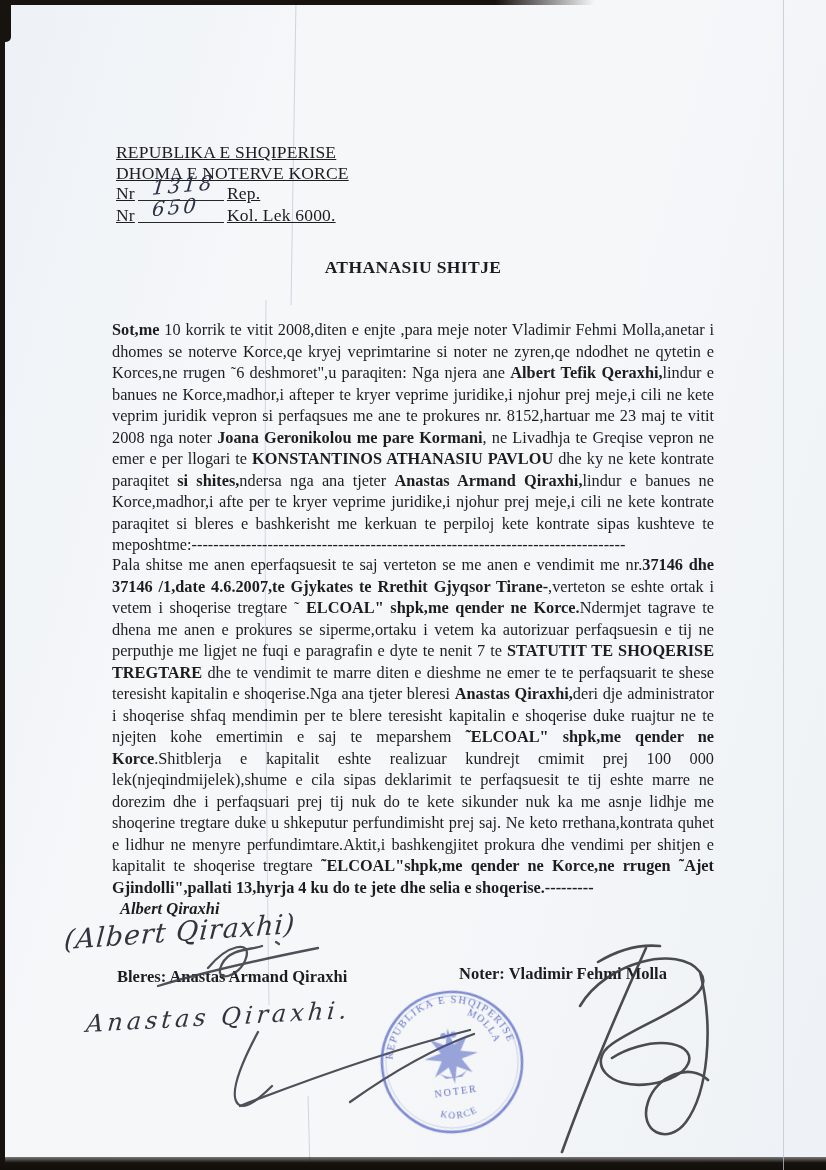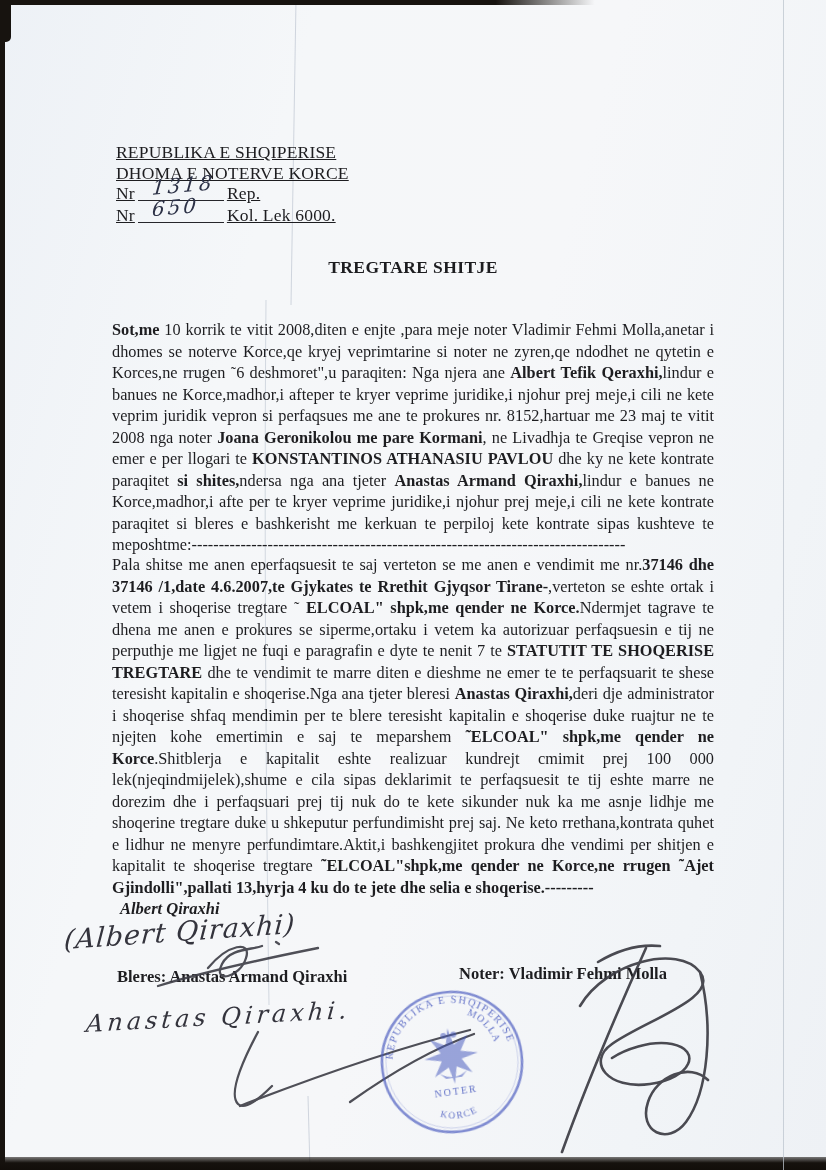--- a/index.html
+++ b/index.html
@@ -73,21 +73,21 @@
     </div>
     <div class="reg-row">
       <span>Nr</span>
       <span class="u-line">
         <span class="hw-num">650</span>
       </span>
       <span>Kol. Lek 6000.</span>
     </div>
   </div>
 
-  <div class="title">TREGTARE SHITJE</div>
+  <div class="title">ATHANASIU SHITJE</div>
 
   <div class="para para-1"><b>Sot,me </b><span>10 korrik te vitit 2008,diten e enjte ,para meje noter Vladimir Fehmi Molla,anetar i dhomes se noterve Korce,qe kryej veprimtarine si noter ne zyren,qe ndodhet ne qytetin e Korces,ne rrugen ˜6 deshmoret",u paraqiten: Nga njera ane </span><b>Albert Tefik Qeraxhi,</b><span>lindur e banues ne Korce,madhor,i afteper te kryer veprime juridike,i njohur prej meje,i cili ne kete veprim juridik vepron si perfaqsues  me ane te prokures nr. 8152,hartuar me 23 maj te vitit 2008 nga noter </span><b>Joana Geronikolou me pare  Kormani</b><span>, ne Livadhja te Greqise vepron ne emer e per llogari te </span><b>KONSTANTINOS ATHANASIU PAVLOU</b><span>  dhe ky ne kete kontrate paraqitet </span><b>si shites,</b><span>ndersa nga  ana tjeter </span><b>Anastas Armand Qiraxhi,</b><span>lindur e banues ne Korce,madhor,i afte per te kryer veprime juridike,i njohur prej meje,i cili ne kete kontrate paraqitet si bleres e bashkerisht me kerkuan te perpiloj kete kontrate sipas kushteve te meposhtme:</span><span>--------------------------------------------------------------------------------</span></div>
   <div class="para para-2"><span>  Pala shitse me anen eperfaqsuesit te saj verteton se me anen e vendimit me nr.</span><b>37146 dhe 37146 /1,date 4.6.2007,te Gjykates te Rrethit Gjyqsor Tirane-</b><span>,verteton  se eshte ortak i vetem i shoqerise tregtare   ˜ </span><b>ELCOAL" shpk,me qender ne Korce.</b><span>Ndermjet tagrave te dhena me anen e prokures se siperme,ortaku i vetem ka autorizuar perfaqsuesin e tij ne perputhje me ligjet ne fuqi e paragrafin e dyte te nenit 7 te </span><b>STATUTIT TE SHOQERISE TREGTARE</b><span>  dhe te vendimit te marre diten e dieshme ne emer te te perfaqsuarit te shese teresisht kapitalin e shoqerise.Nga ana tjeter bleresi </span><b>Anastas Qiraxhi,</b><span>deri dje administrator i shoqerise shfaq mendimin per te blere teresisht kapitalin e shoqerise duke ruajtur ne te njejten kohe emertimin e saj te meparshem </span><b>˜ELCOAL" shpk,me qender ne Korce</b><span>.Shitblerja e kapitalit eshte realizuar kundrejt cmimit prej 100 000 lek(njeqindmijelek),shume e cila sipas deklarimit te perfaqsuesit te tij eshte marre ne dorezim dhe i perfaqsuari prej tij nuk do te kete sikunder nuk ka me asnje lidhje me shoqerine tregtare duke u shkeputur perfundimisht prej saj. Ne keto rrethana,kontrata quhet e lidhur ne menyre perfundimtare.Aktit,i bashkengjitet prokura dhe vendimi per shitjen e kapitalit te shoqerise tregtare </span><b>˜ELCOAL"shpk,me qender ne Korce,ne rrugen ˜Ajet Gjindolli",pallati 13,hyrja 4 ku do te jete dhe selia e shoqerise.---------</b></div>
 
   <div class="lbl lbl-attorney">Albert Qiraxhi</div>
   <div class="lbl lbl-buyer">Bleres: Anastas Armand Qiraxhi</div>
   <div class="lbl lbl-notary">Noter: Vladimir Fehmi Molla</div>
 
   <div class="hw-sig hw-albert">(Albert Qiraxhi)</div>
   <div class="hw-sig hw-anastas">Anastas Qiraxhi.</div>

